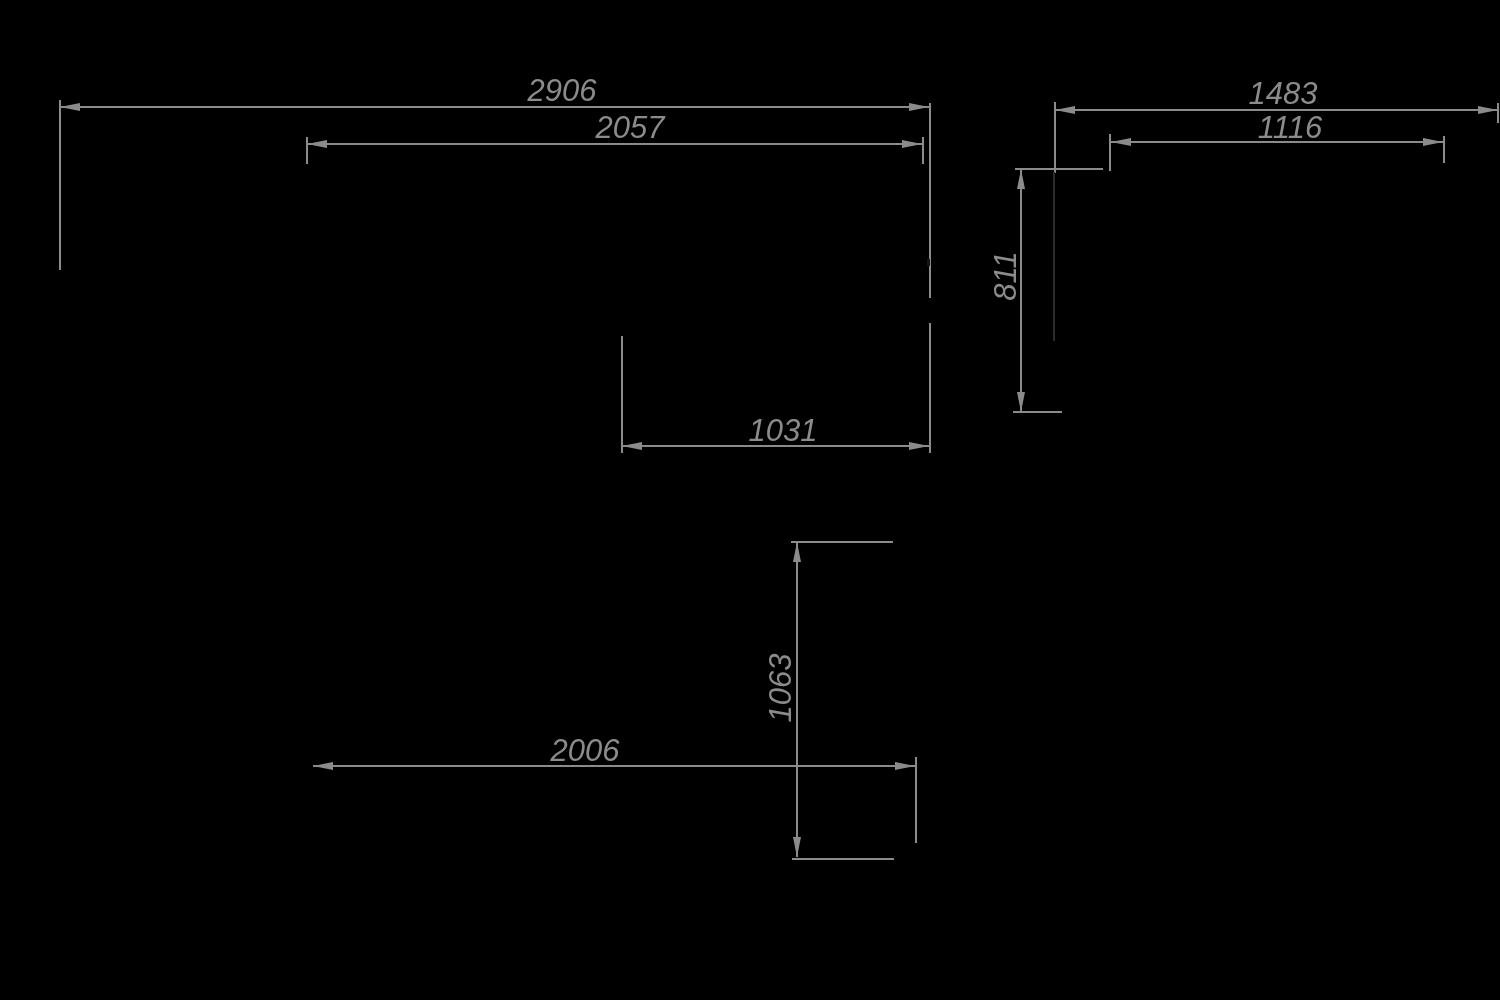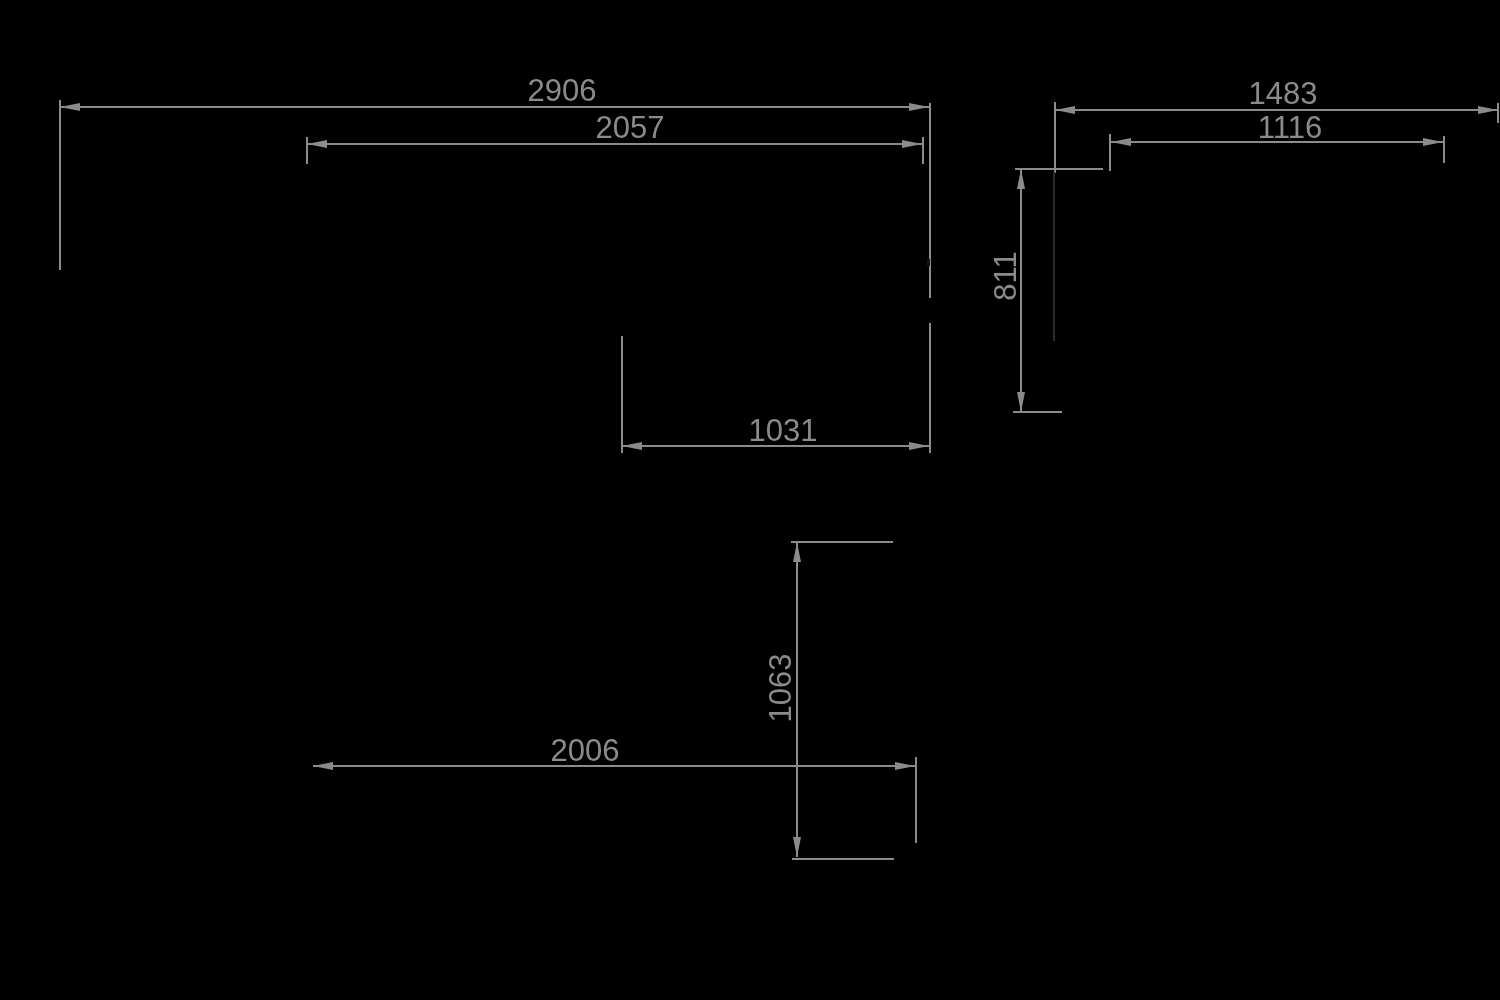--- a/index.html
+++ b/index.html
@@ -6,20 +6,21 @@
     margin: 0;
     padding: 0;
     background: #000000;
   }
   .stage {
     position: relative;
     width: 1500px;
     height: 1000px;
     background: #000000;
     overflow: hidden;
+    font-style: italic;
   }
   svg text {
     font-family: "Liberation Sans", sans-serif;
     font-weight: 400;
   }
 </style>
 </head>
 <body>
 
 <div class="stage">

